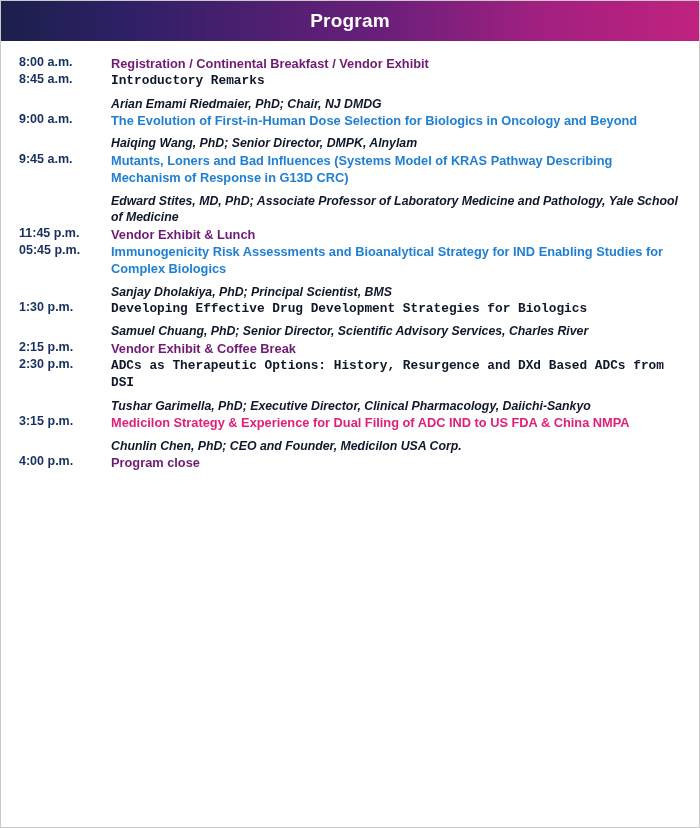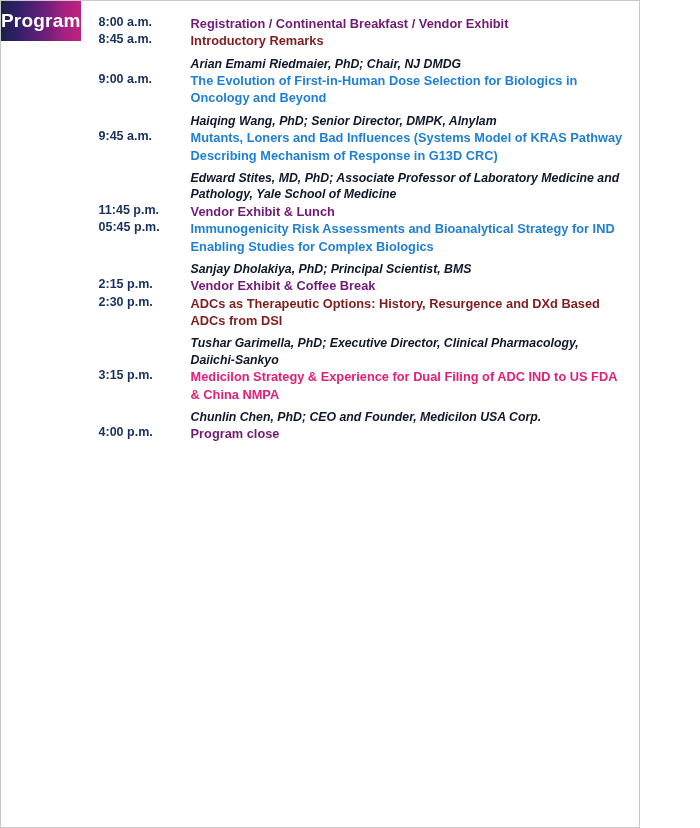--- a/index.html
+++ b/index.html
@@ -8,26 +8,26 @@
     padding: 0;
     background: #ffffff;
   }
   body {
     width: 700px;
     height: 828px;
     font-family: "Liberation Sans", sans-serif;
     color: #1c3f94;
   }
   .program-card {
-    width: 640px;
+    width: 700px;
     height: 828px;
     border: 1px solid #c9c9c9;
     background: #ffffff;
     display: flex;
-    flex-direction: row;
+    flex-direction: column;
     overflow: hidden;
   }
   .program-header {
     height: 40px;
     flex: 0 0 40px;
     background: linear-gradient(to right, #1b1f4b 0%, #2e2066 18%, #6b1f7a 55%, #a32080 78%, #c0227f 100%);
     color: #ffffff;
     font-size: 19px;
     font-weight: bold;
     display: flex;
@@ -59,21 +59,21 @@
   .entry {
     margin-bottom: 10px;
   }
   .entry:last-child { margin-bottom: 0; }
   .title {
     font-size: 12.8px;
     font-weight: bold;
     line-height: 1.35;
   }
   .title.navy   { color: #701a75; }
-  .title.blue   { color: #7f1d1d; }
+  .title.blue   { color: #0f172a; font-family: Liberation Mono, monospace; }
   .title.medblue{ color: #1f7fd4; }
   .title.pink   { color: #e21e78; }
   .speaker {
     font-size: 12.3px;
     font-style: italic;
     font-weight: bold;
     color: #0f172a;
     line-height: 1.35;
     margin-top: 6px;
   }
@@ -144,20 +144,29 @@
         <tr>
           <td class="row-time">05:45 p.m.</td>
           <td class="row-content">
             <div class="entry">
               <div class="title medblue">Immunogenicity Risk Assessments and Bioanalytical Strategy for IND Enabling Studies for Complex Biologics</div>
               <div class="speaker">Sanjay Dholakiya, PhD; Principal Scientist, BMS</div>
             </div>
           </td>
         </tr>
 
+        <tr>
+          <td class="row-time">1:30 p.m.</td>
+          <td class="row-content">
+            <div class="entry">
+              <div class="title blue">Developing Effective Drug Development Strategies for Biologics</div>
+              <div class="speaker">Samuel Chuang, PhD; Senior Director, Scientific Advisory Services, Charles River</div>
+            </div>
+          </td>
+        </tr>
 
         <tr>
           <td class="row-time">2:15 p.m.</td>
           <td class="row-content">
             <div class="entry">
               <div class="title navy">Vendor Exhibit &amp; Coffee Break</div>
             </div>
           </td>
         </tr>
 

